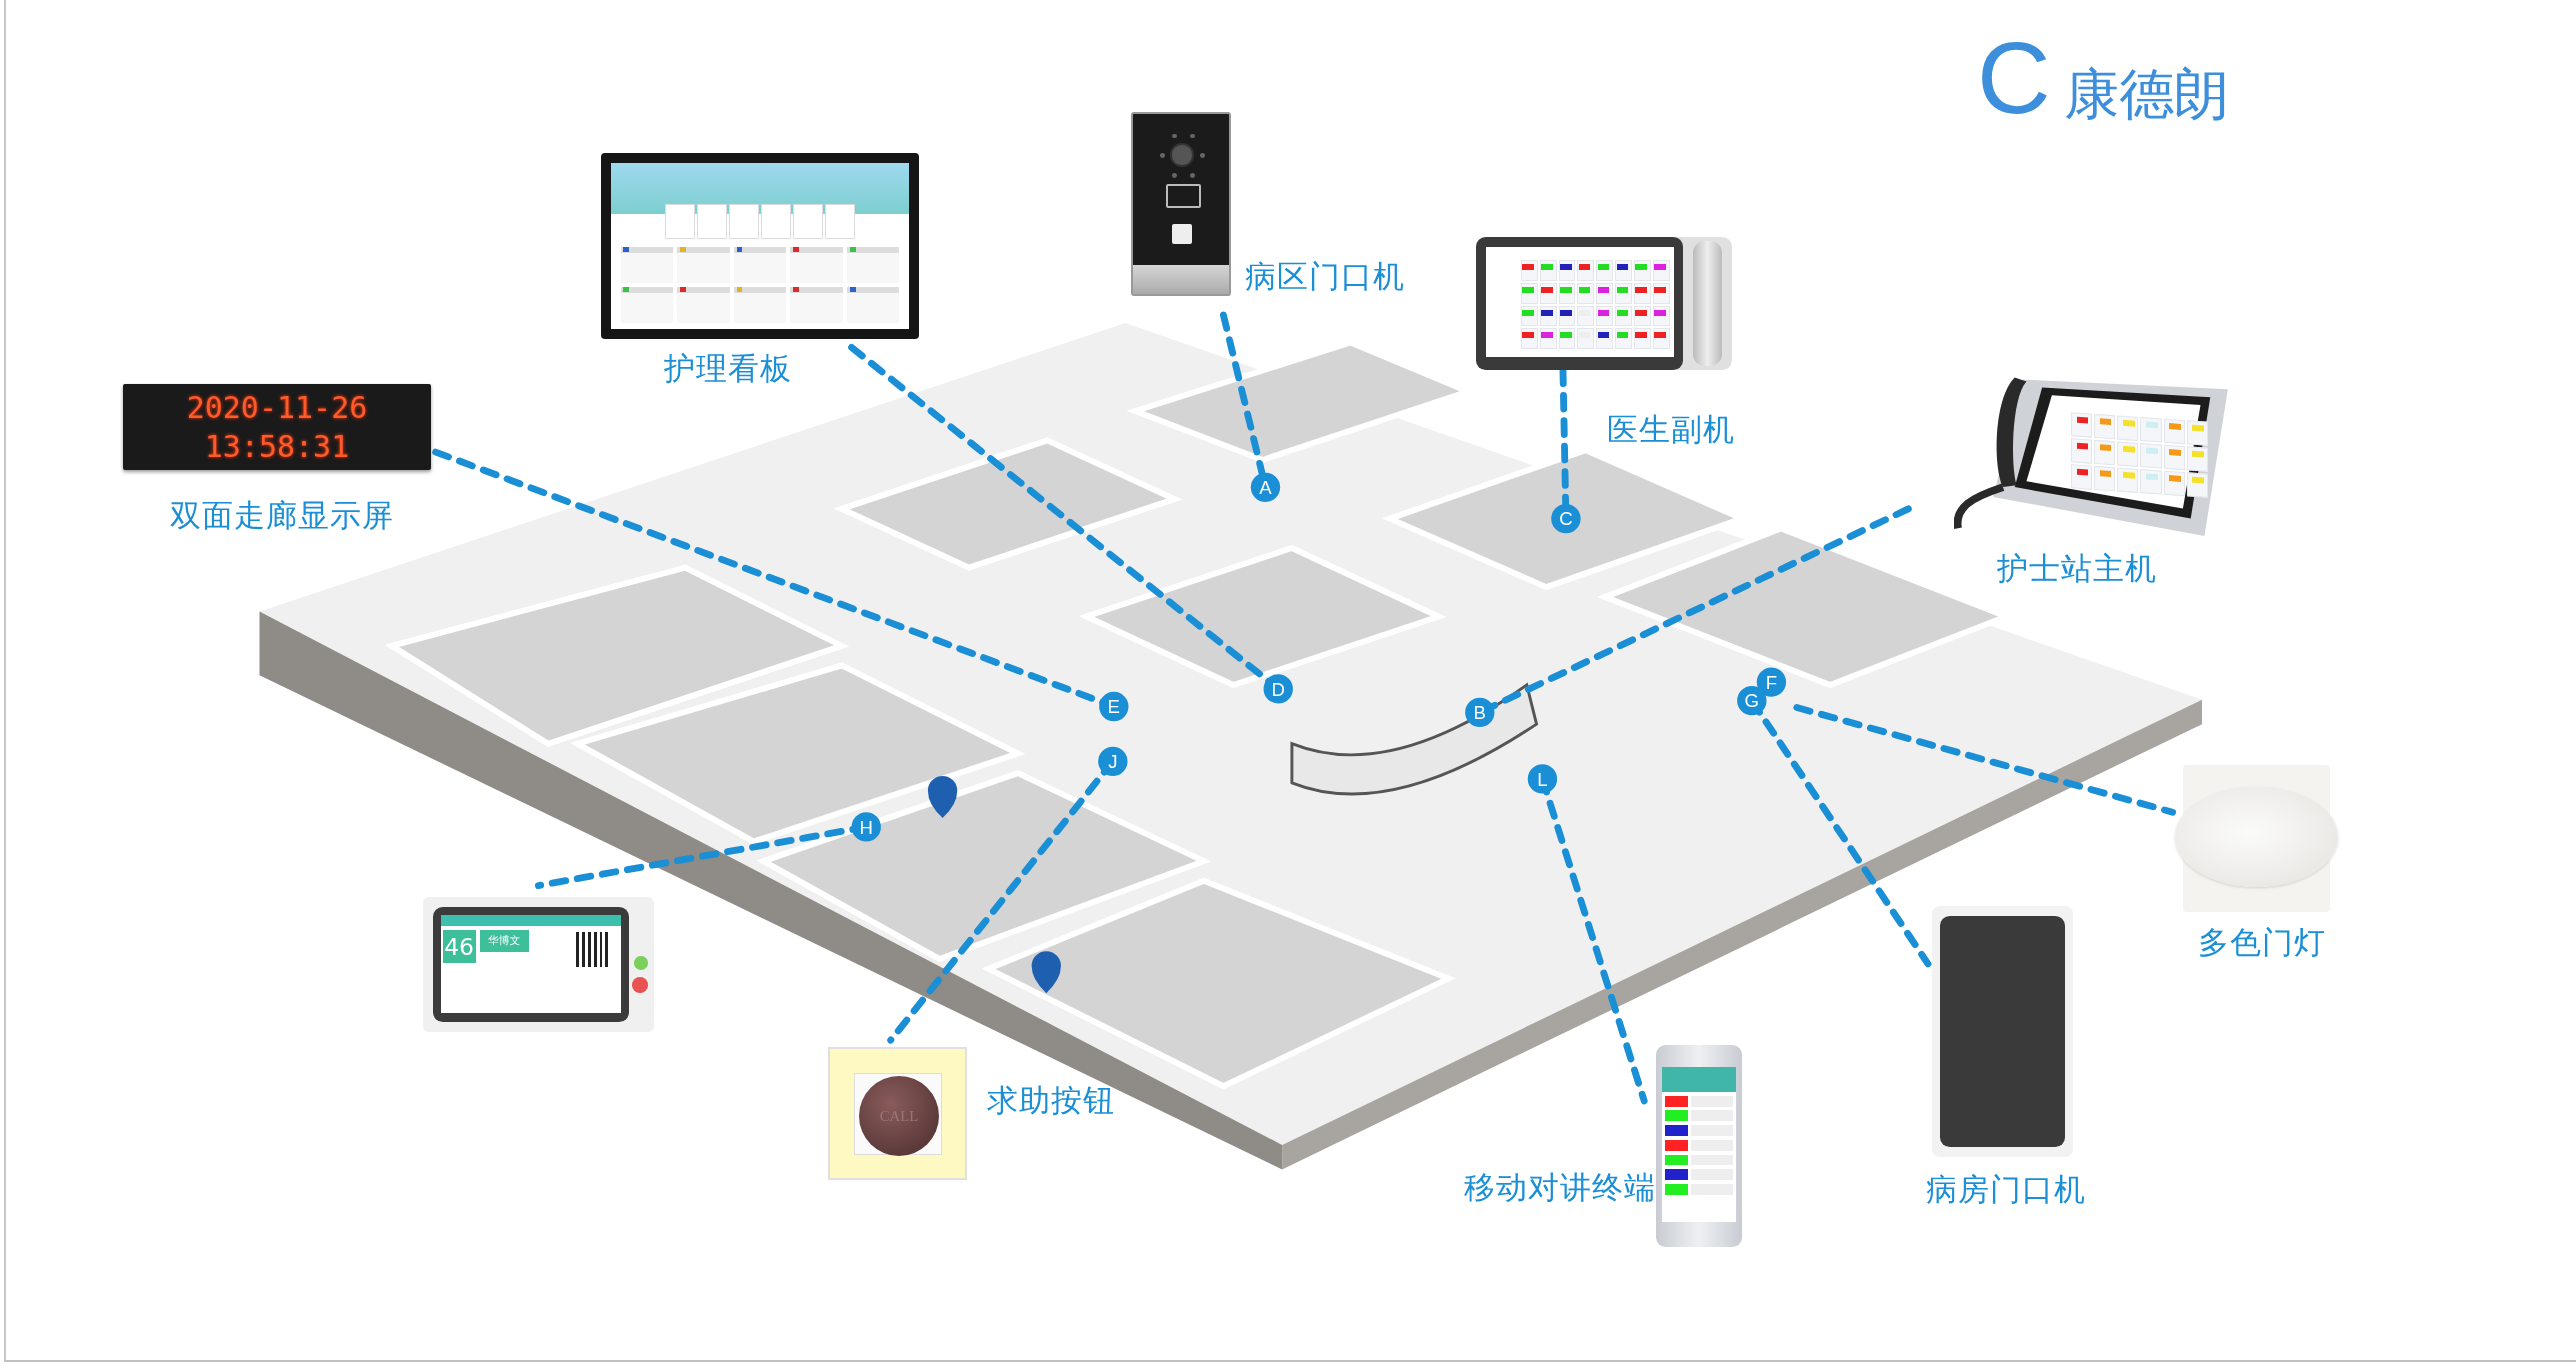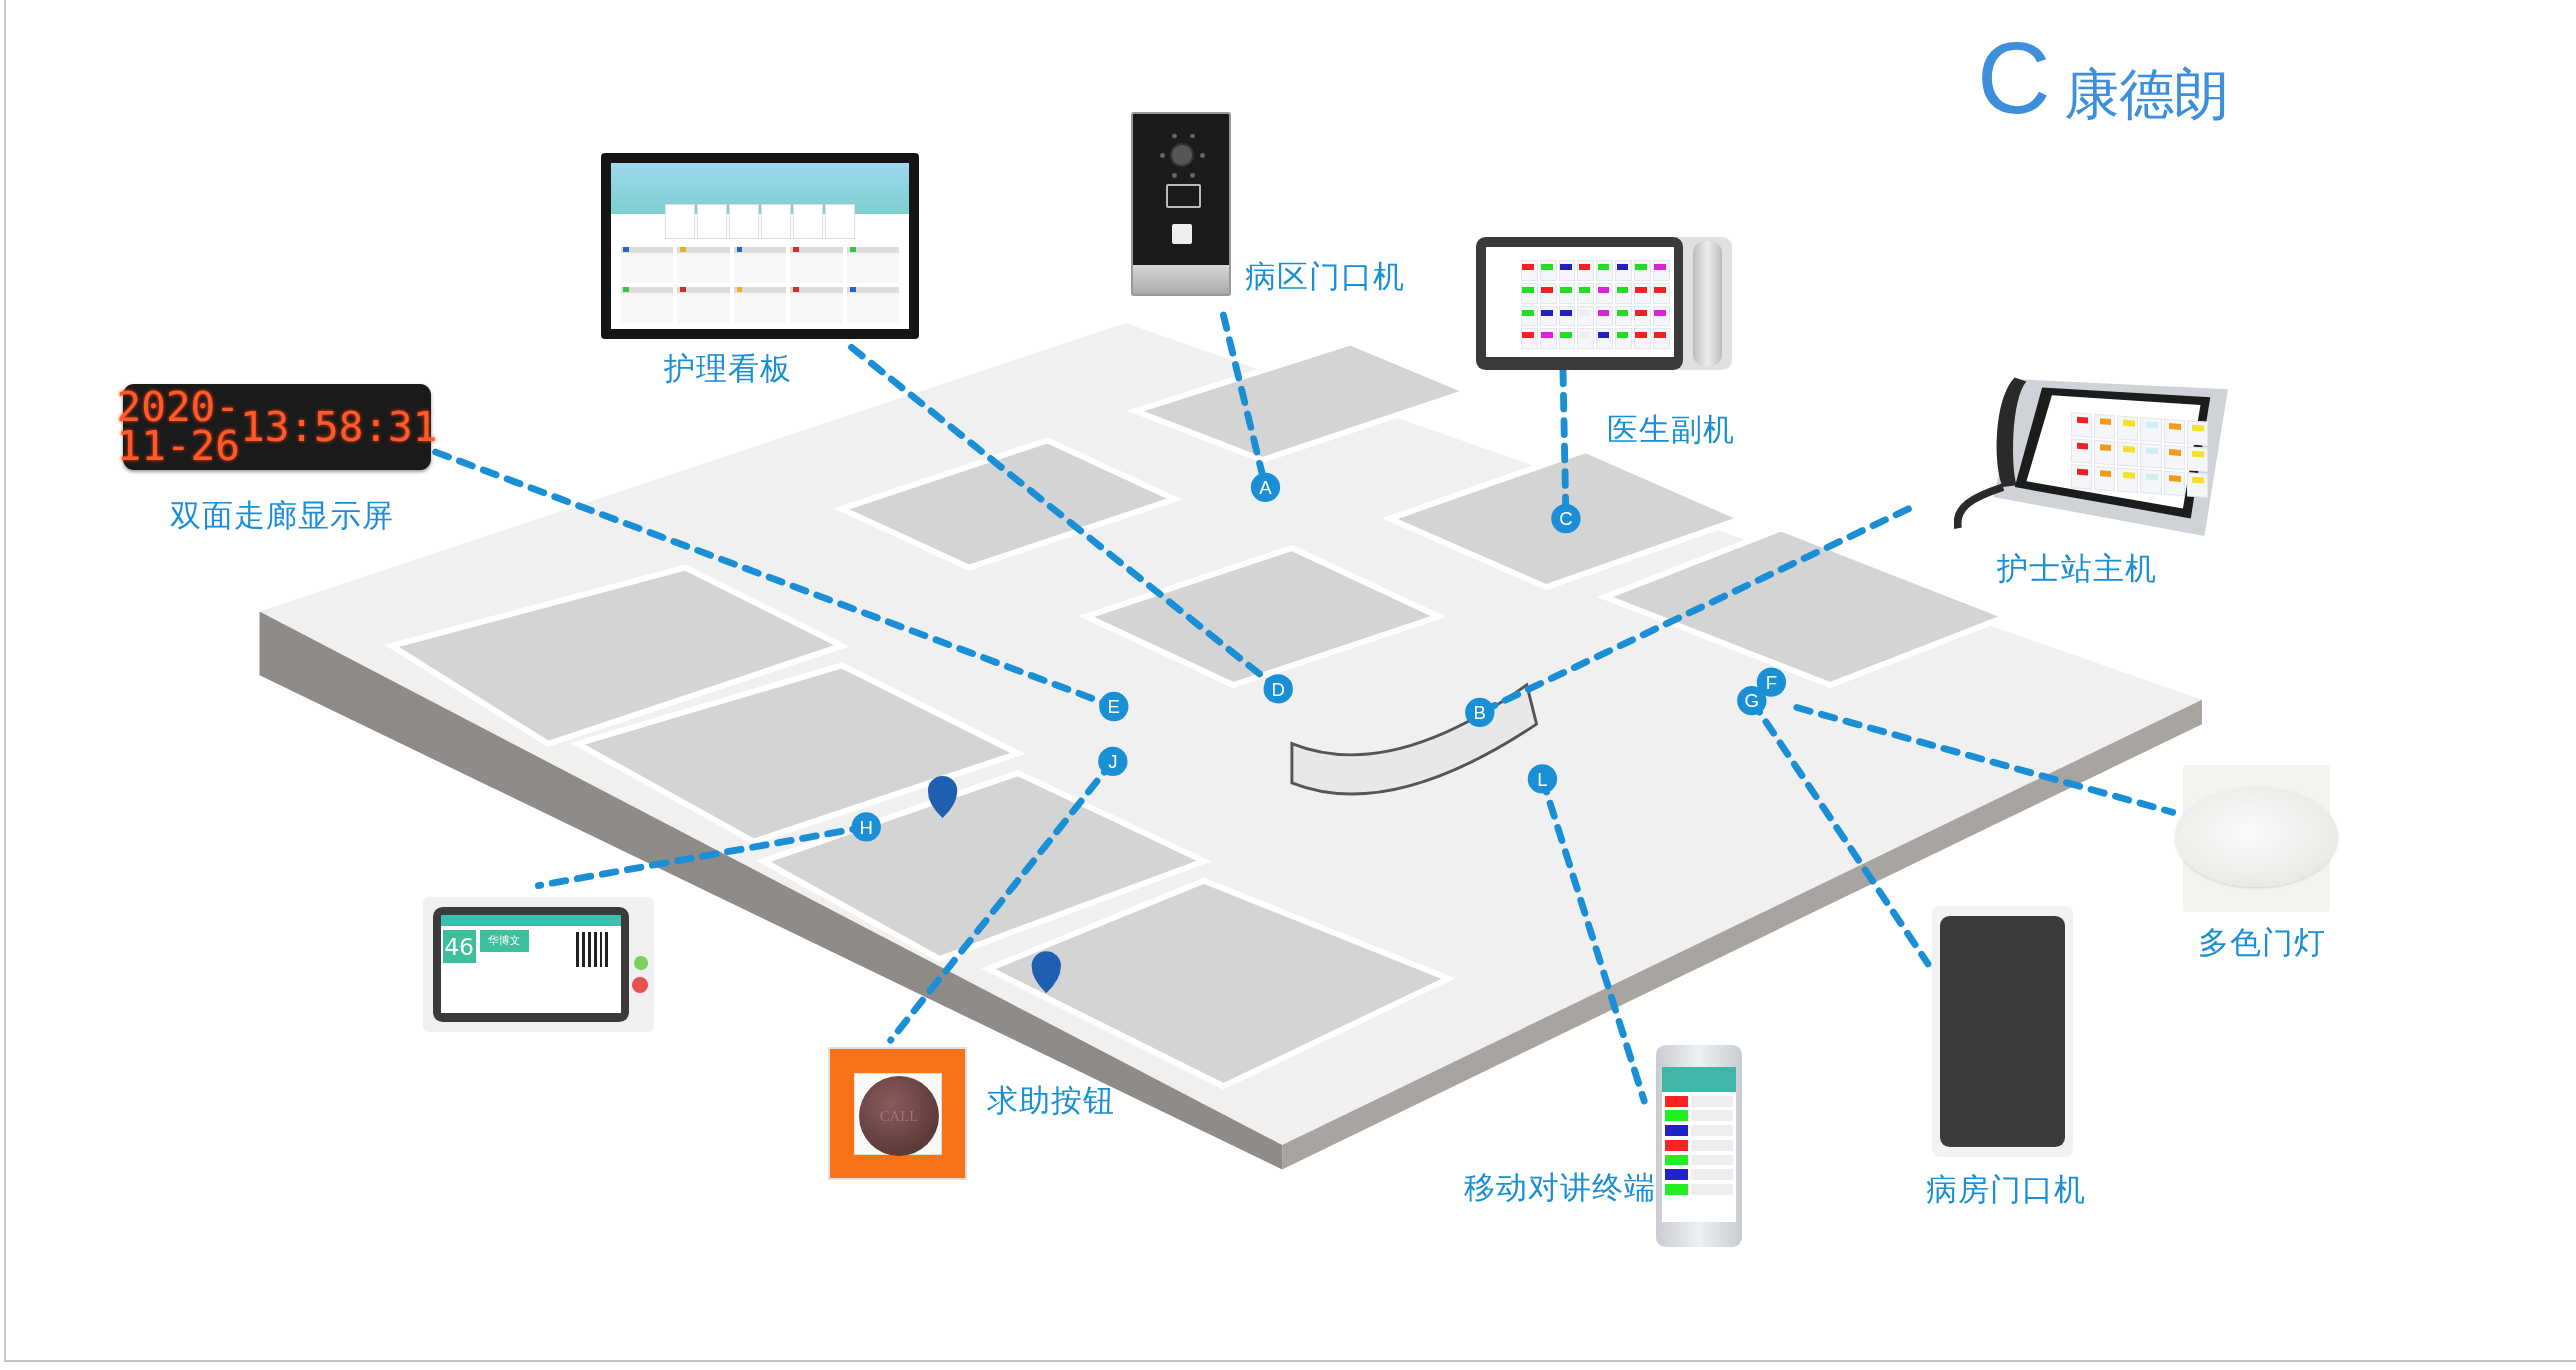--- a/index.html
+++ b/index.html
@@ -5,22 +5,22 @@
   html,body{margin:0;padding:0;background:#ffffff;}
   body{width:2576px;height:1370px;position:relative;overflow:hidden;font-family:"DejaVu Sans","Liberation Sans",sans-serif;}
   .frame{position:absolute;left:3.9px;top:0;width:2572px;height:1362px;border-left:2px solid #c8c8c8;border-bottom:2px solid #c0c0c0;box-sizing:border-box;}
   svg.scene{position:absolute;left:0;top:0;}
   .label{position:absolute;color:#1a8fd6;font-size:31px;letter-spacing:1px;white-space:nowrap;}
   .logo{position:absolute;left:1977px;top:27px;display:flex;align-items:baseline;}
   .logo .c{font-family:"Liberation Sans",sans-serif;font-size:102px;color:#3d8fdc;line-height:1;}
   .logo .rest{font-family:"Liberation Sans",sans-serif;font-size:74px;color:#8c8c8c;line-height:1;}
   .logo .cn{font-size:55px;color:#3d8fdc;margin-left:13.7px;}
   .device{position:absolute;box-sizing:border-box;}
-  .led{background:#1a1a1a;border-radius:11px;box-shadow:0 2px 3.9px rgba(0,0,0,.4);display:flex;flex-direction:row;align-items:center;justify-content:center;
-       font-family:"DejaVu Sans Mono","Liberation Mono",monospace;color:#ff5a2a;font-size:41px;line-height:39px;text-shadow:0 0 3.9px #ff3a10;}
+  .led{background:#1a1a1a;border-radius:2px;box-shadow:0 2px 3.9px rgba(0,0,0,.4);display:flex;flex-direction:column;align-items:center;justify-content:center;
+       font-family:"DejaVu Sans Mono","Liberation Mono",monospace;color:#ff5a2a;font-size:30px;line-height:39px;text-shadow:0 0 3.9px #ff3a10;}
   .board{background:#151515;border-radius:3.9px;padding:9.8px;}
   .board .scr{width:100%;height:100%;background:#fff;position:relative;overflow:hidden;}
   .board .scr .hdr{height:51px;background:linear-gradient(#9fd8ef,#7ccfcf);}
   .stat-row{position:absolute;top:41px;left:54px;right:54px;height:35px;display:flex;gap:2px;}
   .stat-row div{flex:1;background:#fff;border:1px solid #ddd;font-size:9.8px;color:#999;padding:2px 3.9px;}
   .cards{position:absolute;top:84px;left:9.8px;right:9.8px;bottom:5.9px;display:grid;grid-template-columns:repeat(5,1fr);grid-template-rows:1fr 1fr;gap:3.9px;}
   .cards div{background:#f7f7f7;border-top:6.9px solid #ddd;position:relative;}
   .cards div::before{content:"";position:absolute;left:2.9px;top:-5.9px;width:5.9px;height:4.9px;background:var(--c);}
   .doorcam{background:#1b1b1b;border-radius:2.9px;border:2px solid #999;}
   .doorcam .plate{position:absolute;left:0;right:0;bottom:0;height:29px;background:linear-gradient(#d6d6d6,#aaa);}
@@ -28,21 +28,21 @@
   .doorcam .dot{position:absolute;width:4.9px;height:4.9px;border-radius:50%;background:#666;}
   .doorcam .card{position:absolute;left:33px;top:70px;width:31px;height:19.6px;border:2px solid #bbb;border-radius:2px;}
   .doorcam .bell{position:absolute;left:39px;top:110px;width:19.6px;height:19.6px;background:#eee;border-radius:2px;}
   .tablet{background:#e0e0e0;border-radius:9.8px;}
   .tablet .bez{position:absolute;background:#3a3a3a;border-radius:9.8px;}
   .tablet .scr{position:absolute;background:#fff;overflow:hidden;}
   .grid-cells{position:absolute;display:grid;gap:2px;}
   .grid-cells span{background:#f4f6f9;border:1px solid #e3e6ea;position:relative;}
   .grid-cells span::after{content:"";position:absolute;right:2.9px;top:2.9px;width:11.7px;height:5.9px;background:var(--c);}
   .handset{position:absolute;background:linear-gradient(90deg,#bbb,#eee,#bbb);border-radius:11.7px;}
-  .callbtn{background:#f97316;border:2px solid #e0e0e0;}
+  .callbtn{background:#fef9c3;border:2px solid #e0e0e0;}
   .callbtn .inner{position:absolute;left:23.5px;top:23.5px;right:23.5px;bottom:23.5px;border:1px solid #ddd;background:#fafafa;}
   .callbtn .knob{position:absolute;left:35px;top:49px;width:80px;height:80px;border-radius:50%;background:radial-gradient(circle at 40% 35%,#8a5b5b,#4a2d2d);
         color:#9a7777;font-family:"Liberation Serif",serif;font-size:14.7px;display:flex;align-items:center;justify-content:center;}
   .lamp{background:#f5f3ef;border-radius:3.9px;}
   .lamp .dome{position:absolute;left:-7.8px;right:-7.8px;top:21.5px;bottom:25.4px;border-radius:50%;background:radial-gradient(ellipse at 45% 45%,#fbfbfb,#e4e2dd);box-shadow:0 1px 2.9px rgba(0,0,0,.15);}
   .phone{background:linear-gradient(90deg,#c8ccd2,#eef0f3,#c8ccd2);border-radius:9.8px;}
   .phone .scr{position:absolute;left:5.9px;right:5.9px;top:21.5px;bottom:25.4px;background:#fff;overflow:hidden;}
   .phone .bar{height:25.4px;background:#3fb6a8;}
   .phone .row{height:10.8px;margin:3.9px 2.9px;display:flex;gap:2.9px;}
   .phone .row b{width:23.5px;background:var(--c);}

